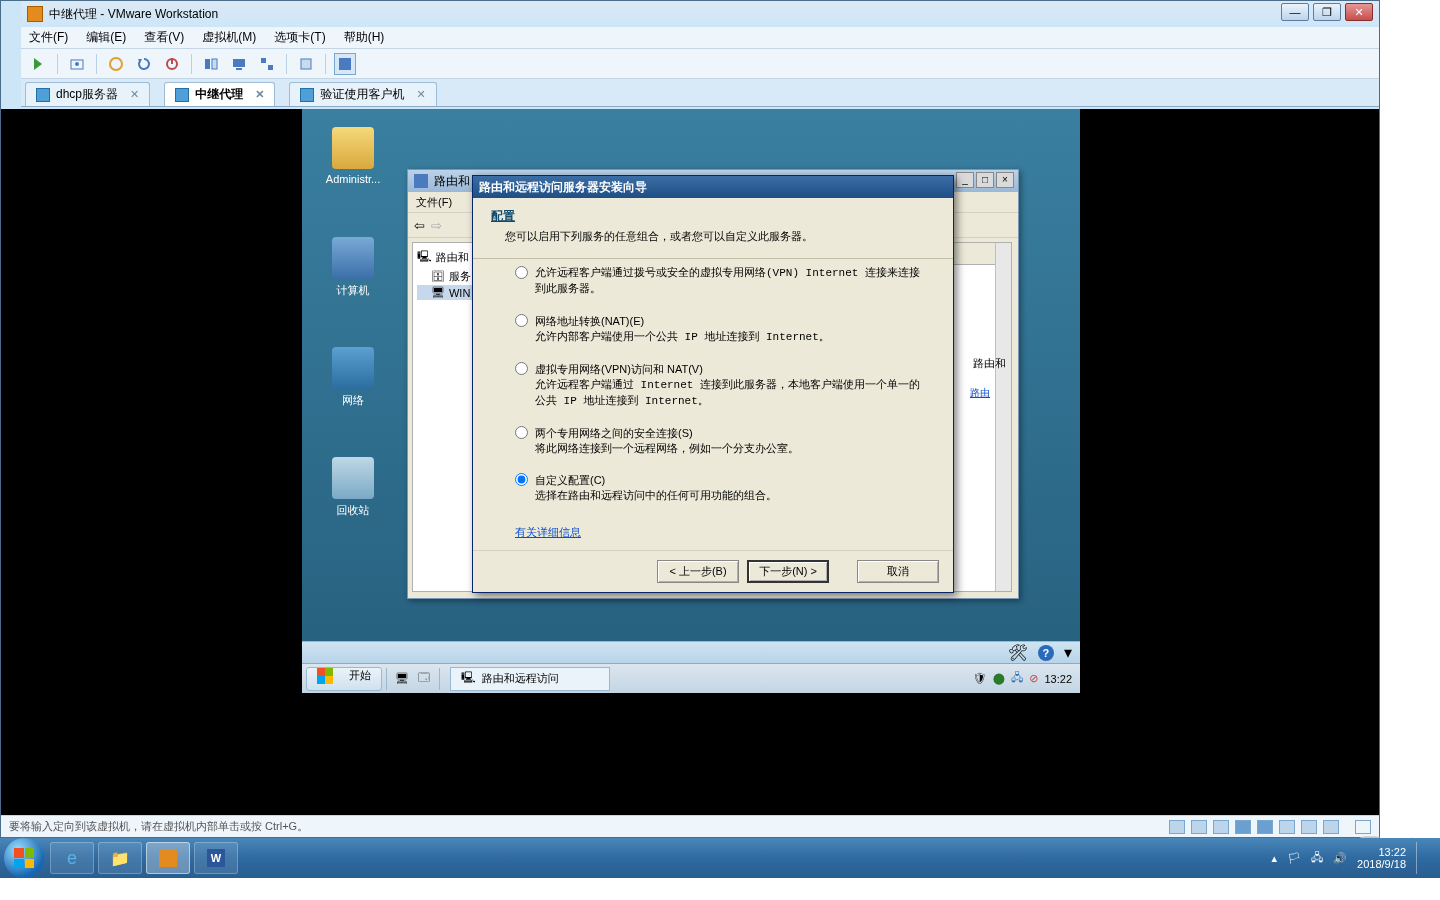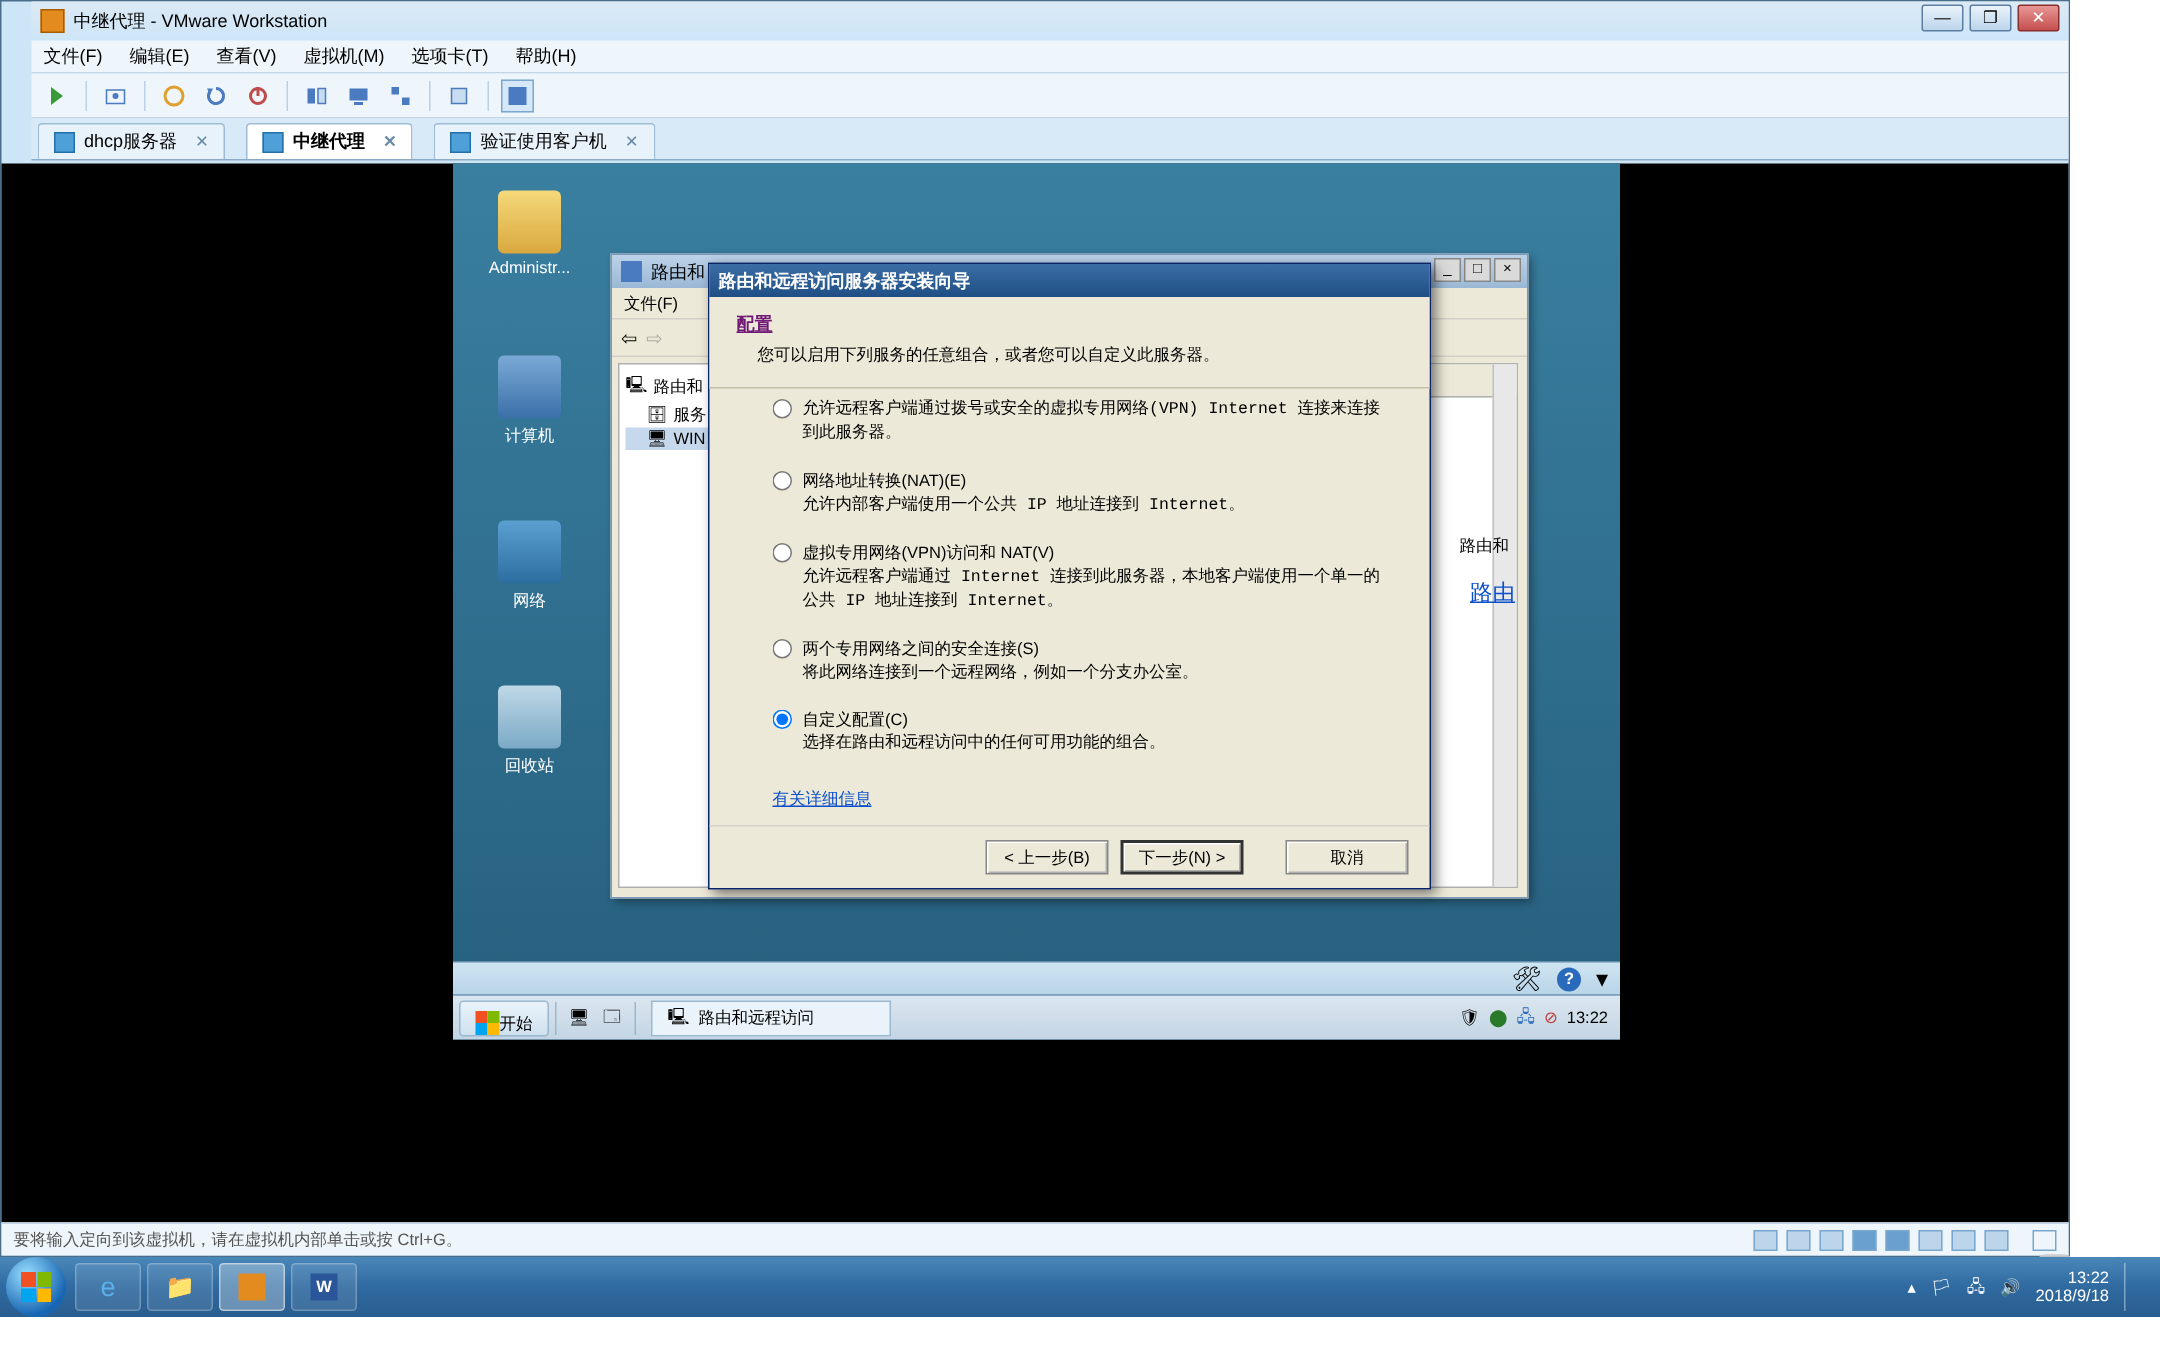--- a/index.html
+++ b/index.html
@@ -44,40 +44,40 @@
 .mmc-menu { height:20px; font-size:11px; padding:0 8px; display:flex; align-items:center; gap:12px; background:#ece9d8;}
 .mmc-tool { height:26px; background:#ece9d8; display:flex; align-items:center; padding:0 6px; gap:6px; border-top:1px solid #d4d0c8; border-bottom:1px solid #d4d0c8;}
 .mmc-tree { position:absolute; left:4px; top:72px; width:160px; bottom:6px; background:#fff; border:1px solid #b0b0b0; font-size:11px; padding:4px;}
 .mmc-ctrl { position:absolute; top:2px; right:4px; display:flex; gap:2px;}
 .mmc-ctrl div{ width:18px; height:16px; background:#dadada; border:1px solid #888; font-size:10px; text-align:center; line-height:14px;}
 
 
 .wizard { position:absolute; left:170px; top:66px; width:482px; height:418px; background:#ece9d8; border:1px solid #0a246a; box-shadow:3px 3px 8px rgba(0,0,0,.5); font-family: "SimSun", Tahoma;}
 .wiz-title { height:22px; background:linear-gradient(#3b6ea5,#1e4e84); color:#fff; font-size:12px; font-weight:bold; display:flex; align-items:center; padding:0 6px;}
 .wiz-head { background:#ece9d8; padding:10px 18px 14px; border-bottom:1px solid #c0c0a8;}
-.wiz-head .h1 { font-size:12px; font-weight:bold; color:#701a75; margin-bottom:4px;text-decoration:underline;}
+.wiz-head .h1 { font-size:12px; font-weight:bold; color:#0c4a6e; margin-bottom:4px;text-decoration:underline;}
 .wiz-head .h2 { font-size:11px; color:#000; padding-left:14px;}
 .wiz-body { position:absolute; top:72px; bottom:46px; left:0; right:0; padding:16px 28px 10px 42px; font-size:11px; color:#000; overflow:hidden;}
 .opt { position:relative; padding:2px 0 2px 20px; margin-bottom:12px; line-height:1.45;}
 .opt input[type=radio]{ position:absolute; left:0; top:2px;}
 .opt .lbl { display:block; }
 .opt .desc { display:block; color:#000;font-family:Liberation Mono, monospace;}
 .wiz-link { color:#0b4fcb; text-decoration:underline; margin-top:6px; display:inline-block;}
 .wiz-foot { position:absolute; bottom:0; left:0; right:0; height:42px; border-top:1px solid #d4d0c8; display:flex; align-items:center; justify-content:flex-end; padding:0 14px; gap:8px;}
 .wbtn { min-width:82px; height:23px; font-size:11px; background:#ece9d8; border:1px solid #888; box-shadow:inset 1px 1px #fff, inset -1px -1px #b0b0b0;}
 .wbtn.primary { border:2px solid #333; }
 
 
 .mmc-right { position:absolute; left:168px; right:6px; top:72px; bottom:6px; background:#fff; border:1px solid #b0b0b0;}
 .mmc-right-head { height:22px; background:#ece9d8; border-bottom:1px solid #b0b0b0;}
 .mmc-scroll { position:absolute; right:0; top:0; bottom:0; width:16px; background:#e8e8e8; border-left:1px solid #c0c0c0;}
 
 
 .g-taskbar { position:absolute; left:0; right:0; bottom:0; height:30px; background:linear-gradient(#dbe6ef,#c3d5e4); border-top:1px solid #8aaac6; display:flex; align-items:center; font-size:11px;}
-.g-start { height:24px; padding:0 10px; margin-left:4px; background:linear-gradient(#eaf3fa,#cfe1ef); border:1px solid #9ab8d0; border-radius:3px; display:flex; align-items:flex-end; gap:0;}
+.g-start { height:24px; padding:0 10px; margin-left:4px; background:linear-gradient(#eaf3fa,#cfe1ef); border:1px solid #9ab8d0; border-radius:3px; display:flex; align-items:flex-start; gap:16px;}
 .g-start .logo{ width:16px; height:16px; display:grid; grid-template-columns:1fr 1fr; grid-template-rows:1fr 1fr;}
 .g-start .logo span:nth-child(1){background:#f25022;} .g-start .logo span:nth-child(2){background:#7fba00;}
 .g-start .logo span:nth-child(3){background:#00a4ef;} .g-start .logo span:nth-child(4){background:#ffb900;}
 .g-tray { margin-left:auto; display:flex; align-items:center; gap:6px; padding:0 8px;}
 .g-task { height:24px; margin-left:6px; padding:0 10px; background:#eaf3fa; border:1px solid #9ab8d0; display:flex; align-items:center; gap:6px; min-width:160px;}
 .g-blue-bar { position:absolute; left:0; right:0; bottom:30px; height:22px; background:linear-gradient(#cfe4f2,#b8d4e8); border-top:1px solid #9ab8d0; display:flex; align-items:center; justify-content:flex-end; padding:0 8px; gap:10px;}
 
 
 .statusbar { position:absolute; left:0; right:0; bottom:0; height:22px; background:#eef5fb; border-top:1px solid #c4d6e6; font-size:11px; display:flex; align-items:center; padding:0 8px; color:#555;}
 .statusbar .right { margin-left:auto; display:flex; gap:6px; align-items:center;}
@@ -257,21 +257,21 @@
             <span>WIN</span>
           </div>
         </div>
         <div class="mmc-right">
           <div class="mmc-right-head"></div>
           <div class="mmc-scroll"></div>
         </div>
         <div style="position:absolute; right:12px; top:186px; font-size:11px; color:#000;">
             <span>路由和</span>
         </div>
-        <div style="position:absolute; right:8px; top:216px; font-size:15px;">
+        <div style="position:absolute; right:28px; top:216px; font-size:10px;">
             <a style="color:#0b4fcb; text-decoration:underline">路由</a>
         </div>
       </div>
 
       <div class="wizard">
         <div class="wiz-title">
           <span>路由和远程访问服务器安装向导</span>
         </div>
         <div class="wiz-head">
           <div class="h1">配置</div>

